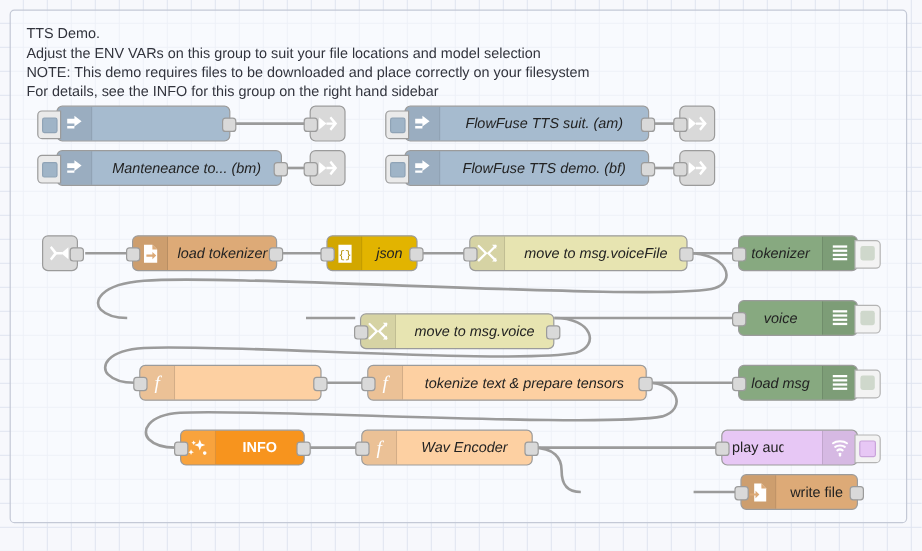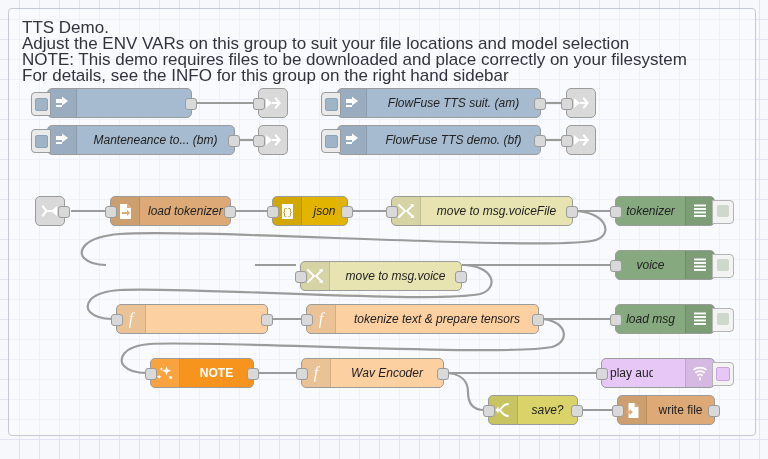--- a/index.html
+++ b/index.html
@@ -20,21 +20,21 @@
   }
   
   #group-box{
     position:absolute;left:8px;top:8px;width:748px;height:428px;
     border:1px solid #c4c9d6;border-radius:4px;
     background:rgba(250,251,255,0.55);
     box-sizing:border-box;
   }
   #group-label{
     position:absolute;left:13px;top:11px;
-    font-size:17px;line-height:16px;color:#32343d;
+    font-size:12px;line-height:16px;color:#32343d;
     white-space:pre;
   }
   
   #wires{position:absolute;left:0;top:0;width:768px;height:459px;pointer-events:none;}
   .wire{fill:none;stroke:#9b9b9b;stroke-width:2.2px;}
   
   .node{
     position:absolute;box-sizing:border-box;
     border:1px solid #9b9b9b;border-radius:5px;
     display:flex;align-items:center;
@@ -402,21 +402,21 @@
   <div class="node n-onnx" style="left:150px;top:358px;width:104px;">
     <div class="port in"></div>
     <div class="ic" style="background:rgba(255,255,255,0.14);">
       <svg class="gl" width="19" height="19" viewBox="0 0 19 19">
         <path fill="#fff" d="M10.5 2.2 L11.7 5.6 L15.1 6.8 L11.7 8 L10.5 11.4 L9.3 8 L5.9 6.8 L9.3 5.6 Z"></path>
         <path fill="#fff" d="M3.2 10.4 L3.9 12.1 L5.6 12.8 L3.9 13.5 L3.2 15.2 L2.5 13.5 L0.8 12.8 L2.5 12.1 Z"></path>
         <circle fill="#fff" cx="14.6" cy="13.6" r="1.5"></circle>
         <path fill="#fff" d="M5.4 3.1 L6 4.4 L7.3 5 L6 5.6 L5.4 6.9 L4.8 5.6 L3.5 5 L4.8 4.4 Z"></path>
       </svg>
     </div>
-    <div class="lbl plain" style="color:#fff;font-weight:600;">NOTE</div>
+    <div class="lbl plain" style="color:#fff;font-weight:600;">INFO</div>
     <div class="port out"></div>
   </div>
 
   <div class="node n-function" style="left:301px;top:358px;width:143px;">
     <div class="port in"></div>
     <div class="ic">
       <svg class="gl" width="16" height="18" viewBox="0 0 16 18">
         <text x="8" y="14" font-size="16" fill="#fff" text-anchor="middle" font-style="italic" font-family="Liberation Serif, serif">f</text>
       </svg>
     </div>
@@ -435,34 +435,20 @@
           <path d="M5.8 10.3 C7 9.4 9 9.4 10.2 10.3"></path>
         </g>
         <rect x="7" y="12.2" width="2" height="3.2" fill="#fff" rx="0.6"></rect>
       </svg>
     </div>
     <div class="statusbox">
         <i style="background:#e7c7f5;border:1px solid #c9a4da;"></i>
       </div>
   </div>
 
-  <div class="node n-switch" style="left:488px;top:395px;width:90px;">
-    <div class="port in"></div>
-    <div class="ic">
-      <svg class="gl" width="17" height="18" viewBox="0 0 17 18">
-        <g fill="none" stroke="#fff" stroke-width="1.9" stroke-linecap="round">
-          <path d="M13 3 C7 3 7 9 3.5 9"></path>
-          <path d="M13 15 C7 15 7 9 3.5 9"></path>
-        </g>
-        <path fill="#fff" d="M3.5 5.6 L3.5 12.4 L0.4 9 Z"></path>
-      </svg>
-    </div>
-    <div class="lbl">save?</div>
-    <div class="port out"></div>
-  </div>
 
   <div class="node n-file-out" style="left:617px;top:395px;width:98px;">
     <div class="port in"></div>
     <div class="ic">
       <svg class="gl" width="17" height="17" viewBox="0 0 17 17">
         <path fill="#fff" d="M4.5 1h6l4 4v11h-10z"></path>
         <path fill="#ddaa77" d="M10.5 1v4h4z"></path>
         <path fill="#ddaa77" d="M0.8 9.2h4.8v-2.2l3.2 3.1-3.2 3.1v-2.2H0.8z"></path>
       </svg>
     </div>

